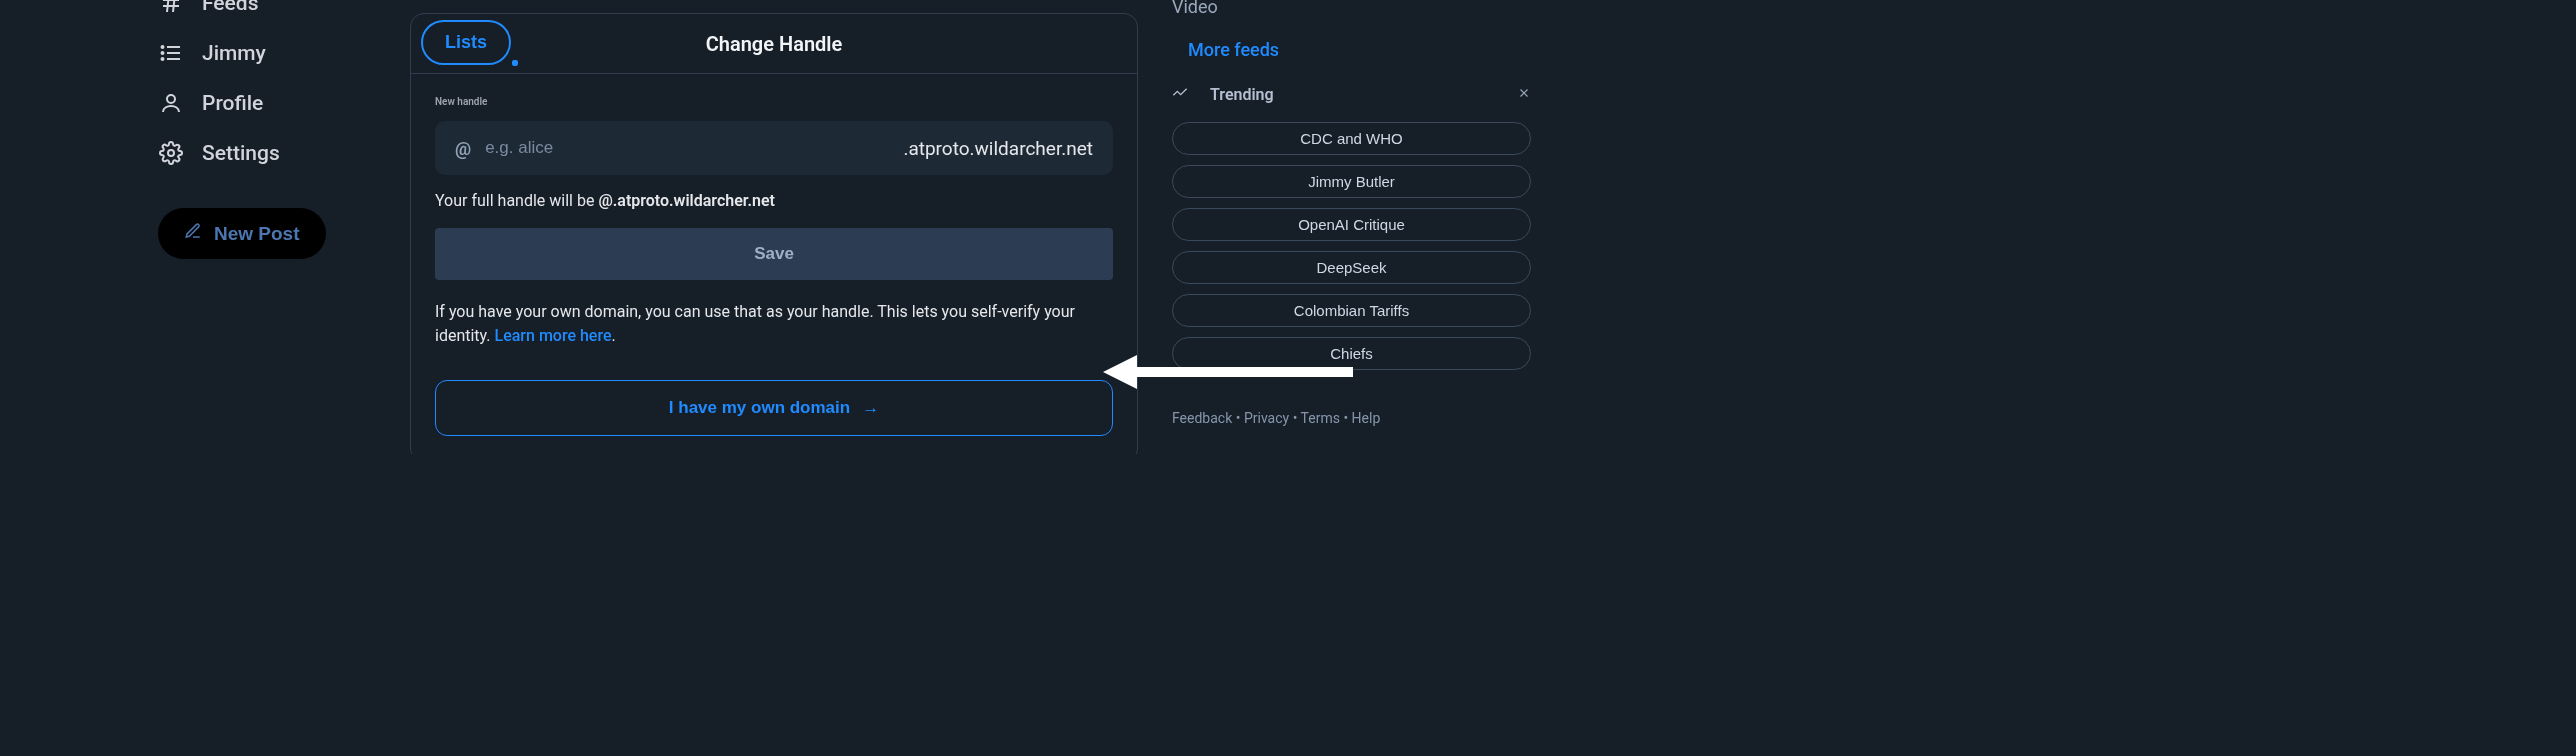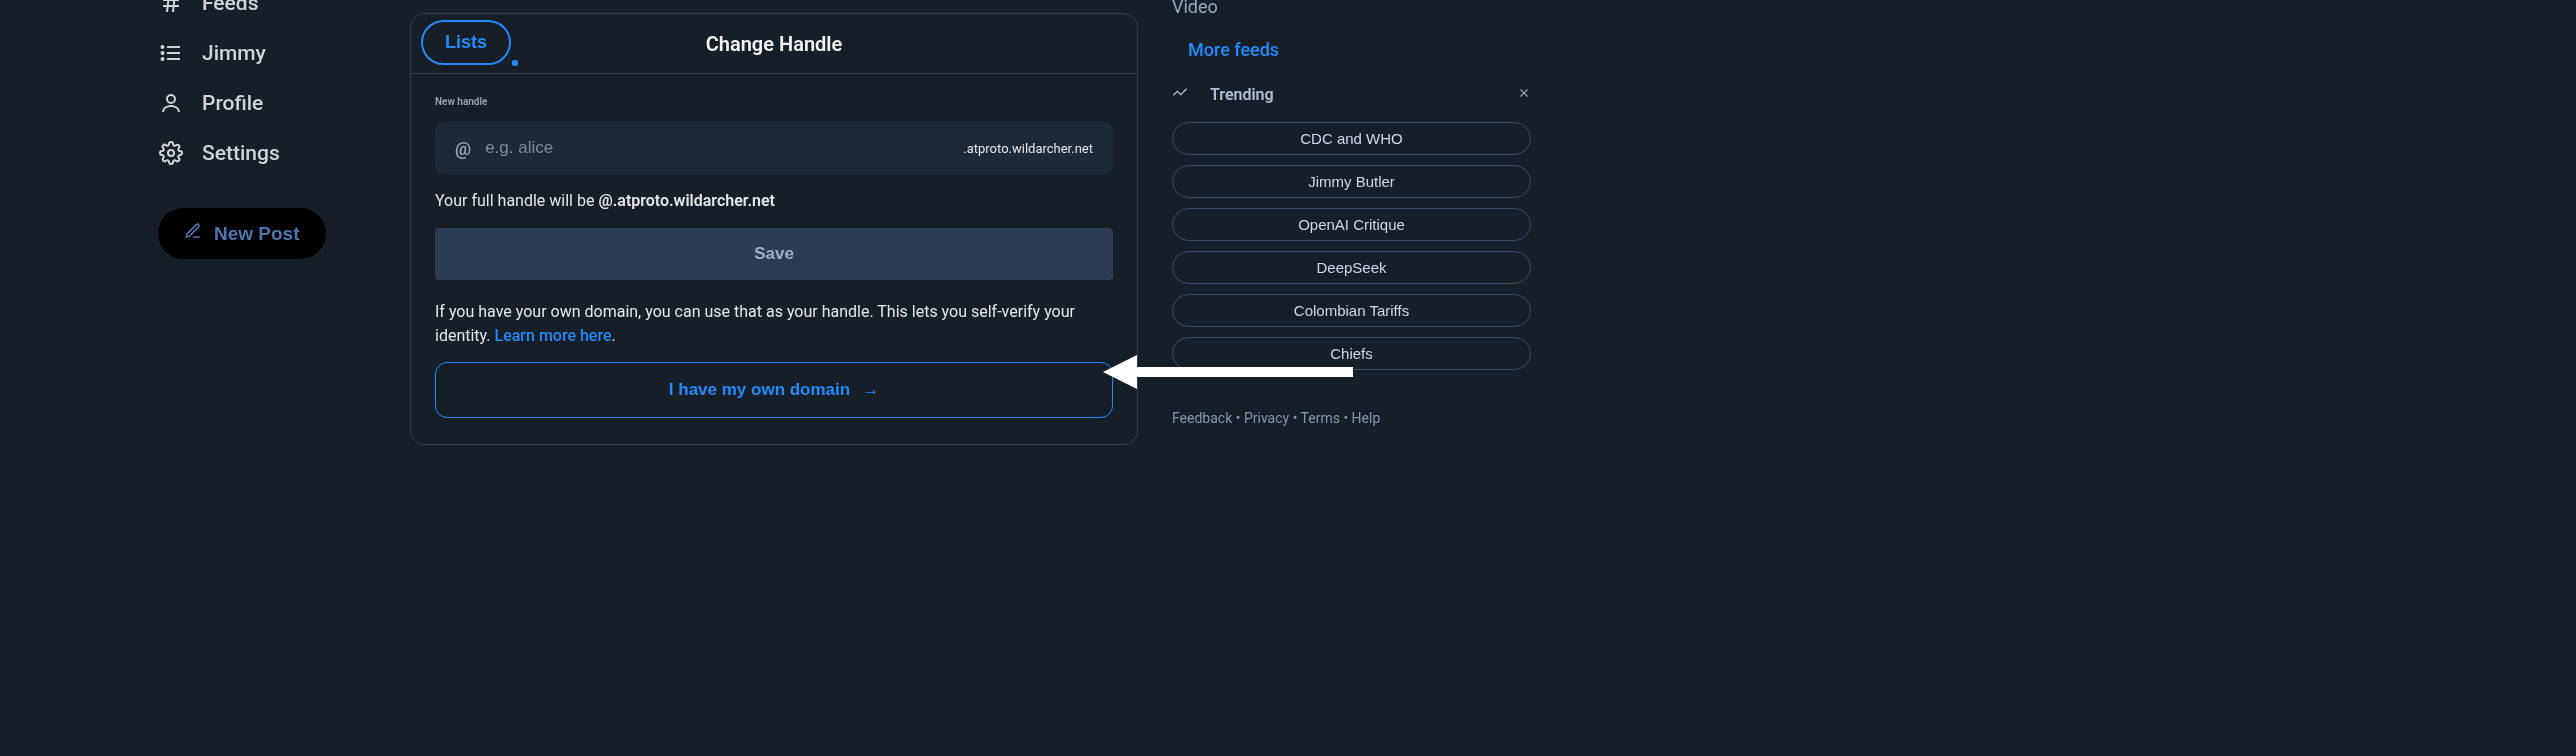--- a/index.html
+++ b/index.html
@@ -94,33 +94,33 @@
     display:flex; align-items:center;
     background:#1e2936; border-radius:10px;
     padding: 0 20px; height:54px;
   }
   .at-icon { color:#93a3b8; font-size:18px; font-weight:600; margin-right:14px;}
   .handle-input {
     flex:1; background:transparent; border:none; outline:none;
     color:#e5e7eb; font-size:17px;
   }
   .handle-input::placeholder { color:#7b8a9e; }
-  .domain-suffix { color:#e5e7eb; font-size:13px; }
+  .domain-suffix { color:#e5e7eb; font-size:19px; }
   .full-handle-line { margin-top:16px; color:#e5e7eb; font-size:16px; }
   .full-handle-line b { font-weight:600; }
   .save-btn {
     margin-top:18px; width:100%; height:52px;
     background:#2c3d53; color:#9fb0c6;
     border:none; border-radius:4px;
     font-size:17px; font-weight:600; cursor:pointer;
   }
   .domain-desc { margin-top:20px; color:#e5e7eb; font-size:16px; line-height:1.5; }
   .learn-link { color:#208bfe; text-decoration:none; font-weight:500; cursor:pointer;}
   .own-domain-btn {
-    margin-top:14px; width:100%; height:56px;
+    margin-top:32px; width:100%; height:56px;
     border:1px solid #208bfe; color:#208bfe;
     background:transparent; border-radius:12px;
     font-size:17px; font-weight:600; cursor:pointer;
     display:flex; align-items:center; justify-content:center; gap:12px;
   }
 
   
   .right-col {
     position:absolute; left:1172px; top:-12px; width:359px;
     display:flex; flex-direction:column;

